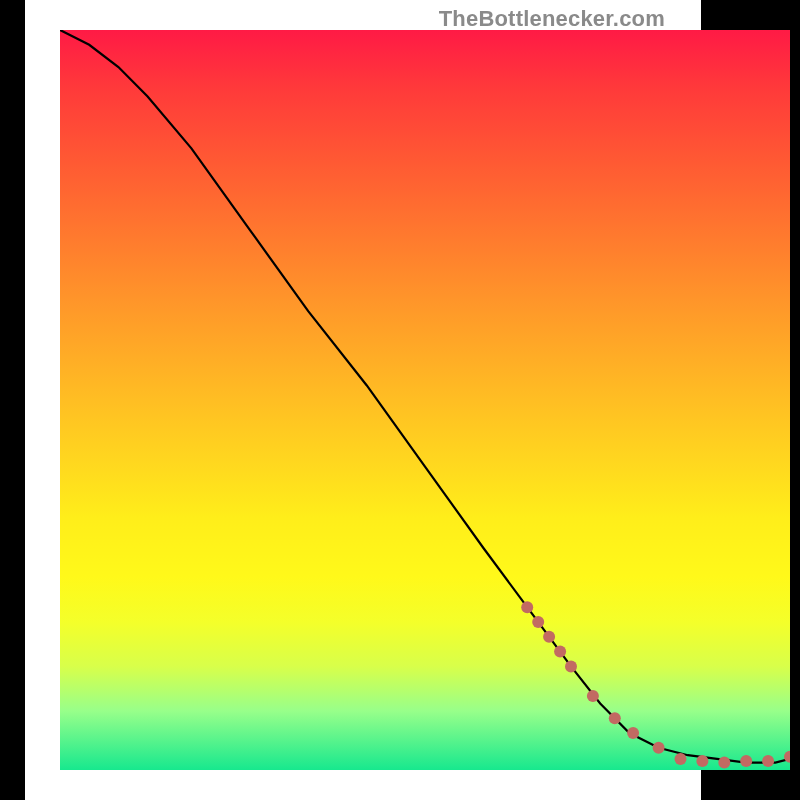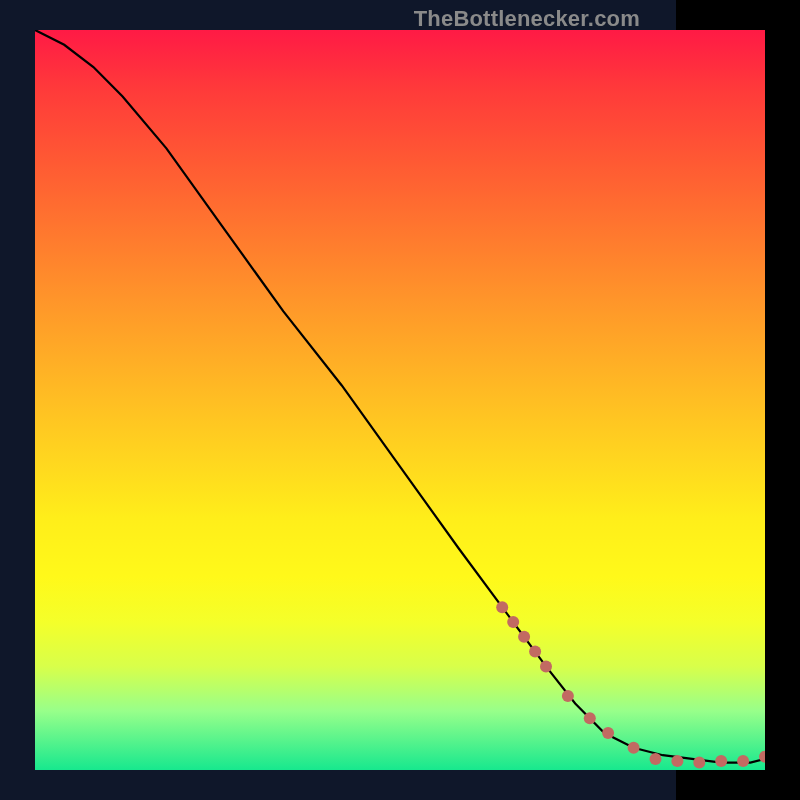--- a/index.html
+++ b/index.html
@@ -8,21 +8,22 @@
     width: 800px;
     height: 800px;
     background: #000;
     overflow: hidden;
     font-family: Arial, Helvetica, sans-serif;
   }
   .stage {
     position: relative;
     width: 676px;
     height: 800px;
-    background: #0f172a;
+    background: #ffffff;
+    margin-left: 25px;
   }
   .plot-area {
     position: absolute;
     left: 35px;
     top: 30px;
     width: 730px;
     height: 740px;
     background: linear-gradient(
       to bottom,
       #ff1a45 0%,

